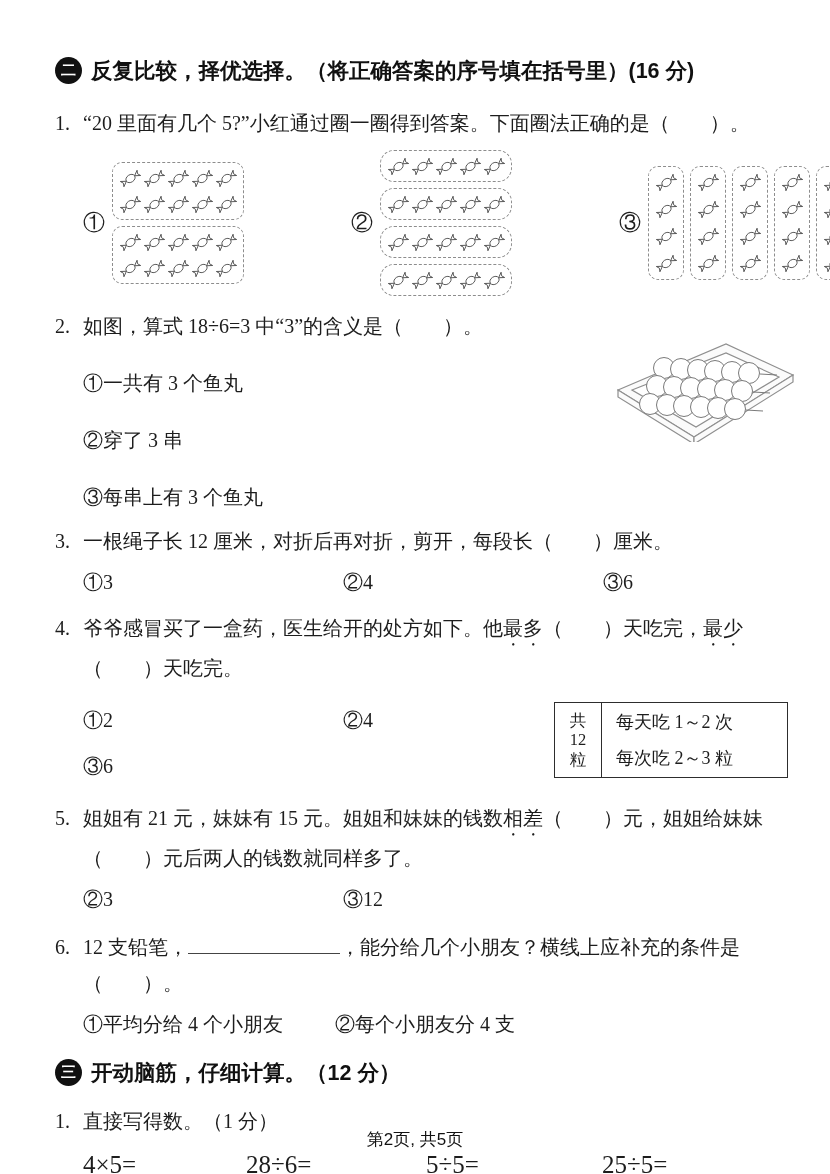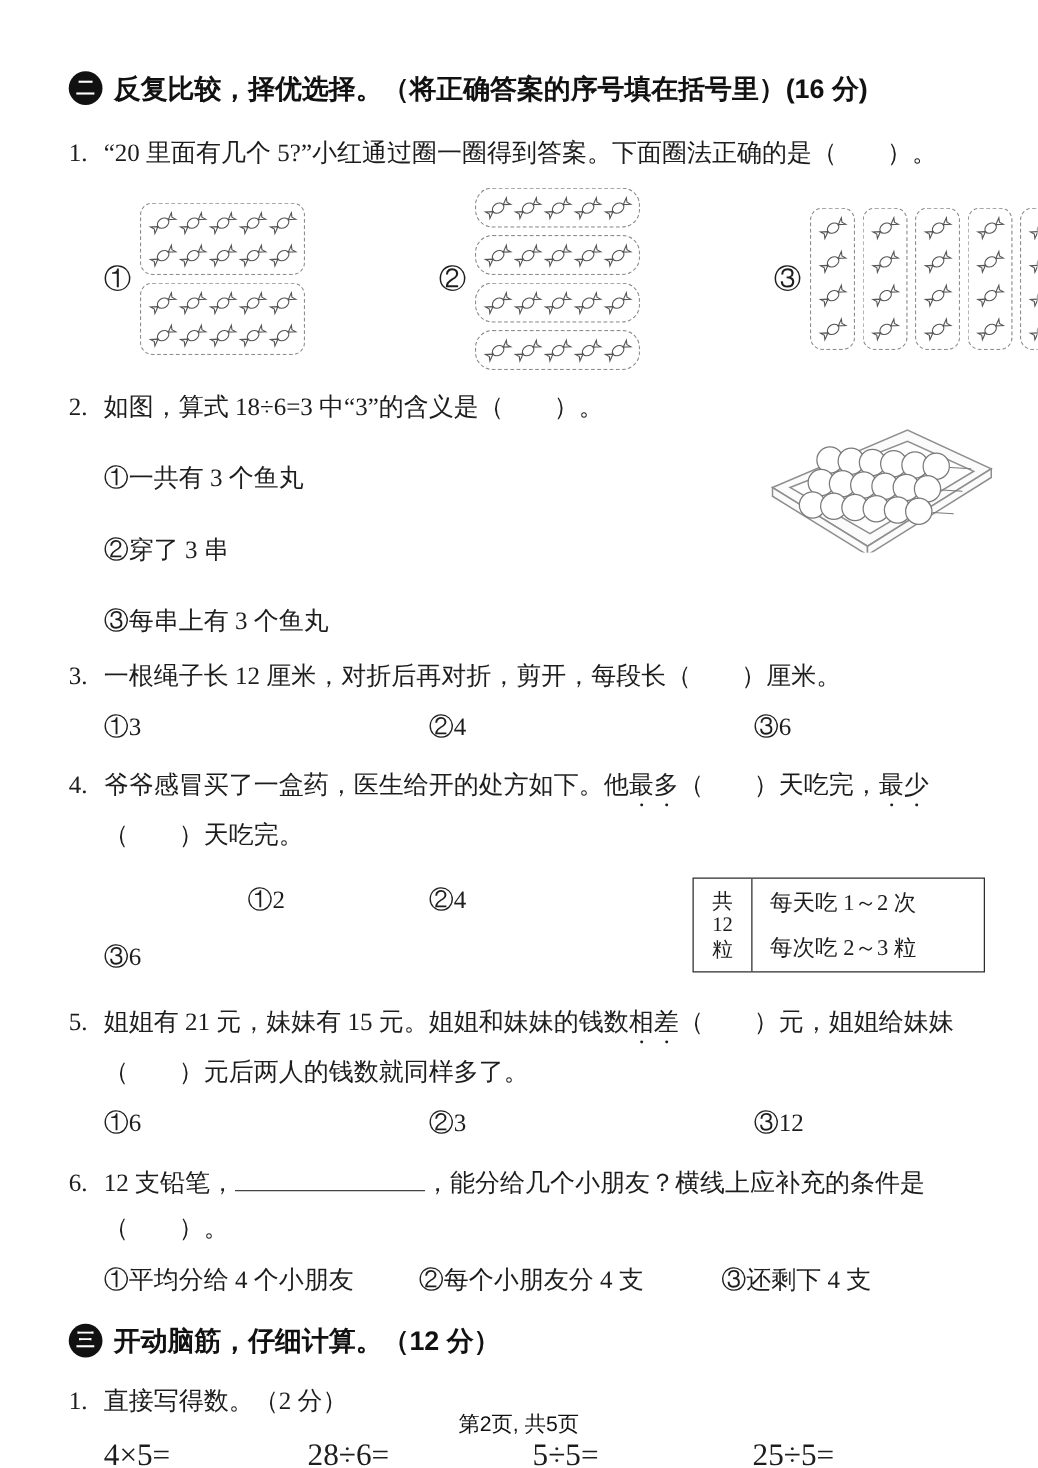--- a/index.html
+++ b/index.html
@@ -745,21 +745,21 @@
       <span class="opt">③6</span>
     </div>
   </div>
 </div>
 
 <div class="q" id="q4">
   <span class="qnum">4.</span>
   <div class="qbody">
     <span><span>爷爷感冒买了一盒药，医生给开的处方如下。他</span><span class="emph">最多</span><span>（　　）天吃完，</span><span class="emph">最少</span><span>（　　）天吃完。</span></span>
     <div class="q4area">
-      <div class="optrow" style="margin-top:16px;text-align:center;">
+      <div class="optrow" style="margin-top:16px;">
         <span class="opt" style="width:260px">①2</span>
         <span class="opt">②4</span>
       </div>
       <div class="optrow" style="margin-top:10px;">
         <span class="opt">③6</span>
       </div>
       <div class="rx">
         <div class="rx-left">
           <span>共</span>
           <span>12</span>
@@ -772,48 +772,46 @@
       </div>
     </div>
   </div>
 </div>
 
 <div class="q" id="q5">
   <span class="qnum">5.</span>
   <div class="qbody">
     <span><span>姐姐有 21 元，妹妹有 15 元。姐姐和妹妹的钱数</span><span class="emph">相差</span><span>（　　）元，姐姐给妹妹（　　）元后两人的钱数就同样多了。</span></span>
     <div class="optrow">
-      <span class="opt" style="width:260px">①6</span>
       <span class="opt" style="width:260px">②3</span>
       <span class="opt">③12</span>
     </div>
   </div>
 </div>
 
 <div class="q" id="q6">
   <span class="qnum">6.</span>
   <div class="qbody">
     <span><span>12 支铅笔，</span><span class="blank"></span><span>，能分给几个小朋友？横线上应补充的条件是（　　）。</span></span>
     <div class="optrow">
       <span class="opt" style="width:252px">①平均分给 4 个小朋友</span>
       <span class="opt" style="width:242px">②每个小朋友分 4 支</span>
-      <span class="opt">③还剩下 4 支</span>
     </div>
   </div>
 </div>
 
 <div class="sec-head" id="sec3">
   <span class="sec-icon">三</span>
   <span>开动脑筋，仔细计算。（12 分）</span>
 </div>
 
 <div class="q" id="sub1">
   <span class="qnum">1.</span>
   <div class="qbody">
-    <span>直接写得数。（2 分）</span>
+    <span>直接写得数。（1 分）</span>
   </div>
 </div>
 
 <div class="calc">
   <span>4×5=</span>
   <span>28÷6=</span>
   <span>5÷5=</span>
   <span>25÷5=</span>
   <span>16÷4=</span>
   <span>0÷9=</span>

